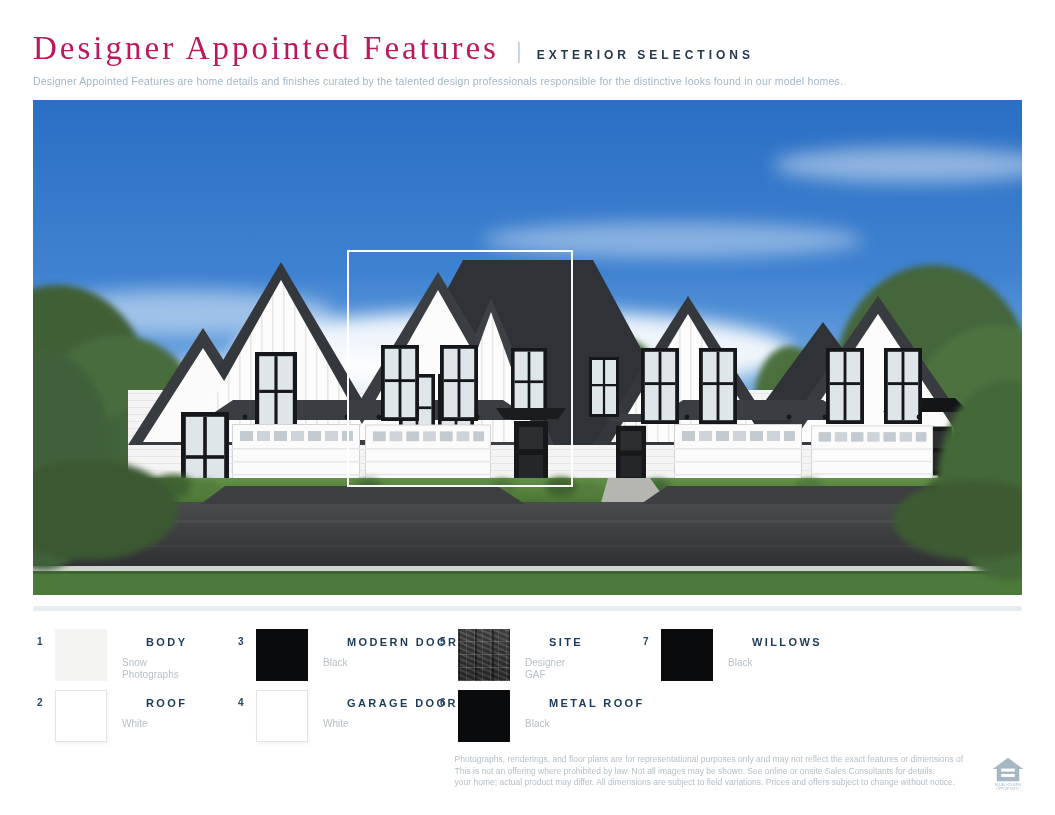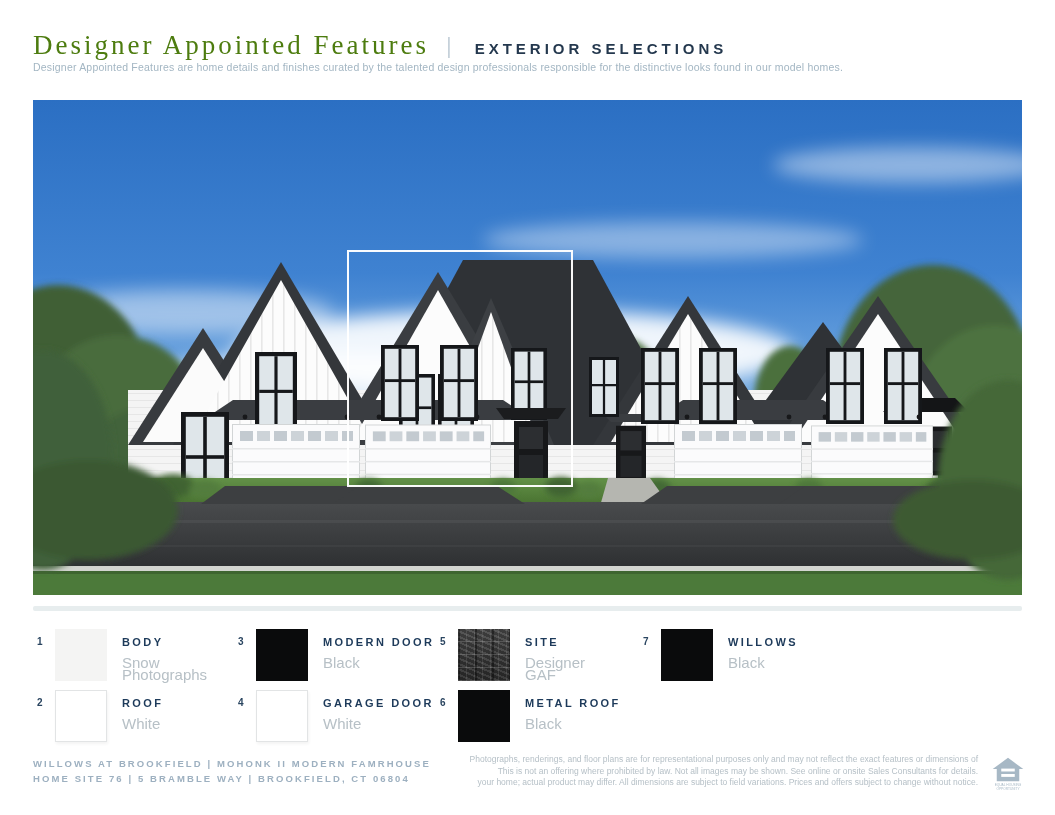--- a/index.html
+++ b/index.html
@@ -2,25 +2,25 @@
 <html><head>
 <meta charset="utf-8">
 <style>
   html,body{margin:0;padding:0;background:#ffffff;}
   .page{position:relative;width:1055px;height:815px;background:#ffffff;overflow:hidden;
         font-family:"Liberation Sans", sans-serif;}
 
   
   .header{position:absolute;left:33px;top:30px;width:989px;}
   .title-row{display:flex;align-items:baseline;}
-  .doc-title{font-family:"Liberation Serif", serif;font-size:27px;letter-spacing:3px;
-             color:#4d7c0f;font-weight:400;}
+  .doc-title{font-family:"Liberation Serif", serif;font-size:33px;letter-spacing:3px;
+             color:#be185d;font-weight:400;}
   .title-sep{font-size:22px;font-weight:200;color:#c6d1da;margin:0 15px 0 17px;position:relative;top:-1px;}
-  .section-tag{font-size:15px;letter-spacing:4px;color:#24384e;font-weight:600;margin-left:8px;}
-  .doc-desc{margin-top:0;font-size:10.5px;color:#a3b6c3;letter-spacing:.2px;}
+  .section-tag{font-size:12px;letter-spacing:4px;color:#24384e;font-weight:600;}
+  .doc-desc{margin-top:8px;font-size:10.5px;color:#a3b6c3;letter-spacing:.2px;}
 
   
   .hero{position:absolute;left:33px;top:100px;width:989px;height:495px;overflow:hidden;background:#7fb2e2;}
   .hero svg{display:block;width:989px;height:495px;}
   .highlight-box{position:absolute;left:314px;top:150px;width:226px;height:237px;
                  border:2px solid rgba(255,255,255,.97);box-sizing:border-box;}
 
   
   .divider-bar{position:absolute;left:33px;top:606px;width:989px;height:5px;background:#e7edee;border-radius:2px;}
 
@@ -36,28 +36,28 @@
   .swatch-black{background:#0a0b0c;}
   .swatch-shingle{
      background-color:#3b3b3b;
      background-image:
        repeating-linear-gradient(0deg, rgba(255,255,255,.16) 0 1px, rgba(0,0,0,0) 1px 13px),
        repeating-linear-gradient(90deg, rgba(0,0,0,.38) 0 2px, rgba(0,0,0,0) 2px 17px),
        repeating-linear-gradient(90deg, rgba(255,255,255,.10) 0 1px, rgba(0,0,0,0) 1px 8px),
        repeating-linear-gradient(23deg, rgba(255,255,255,.07) 0 2px, rgba(0,0,0,.18) 2px 5px),
        linear-gradient(180deg,#4a4a4a,#2c2c2c);}
   .sel-text{margin-left:15px;padding-top:7px;}
-  .sel-label{font-size:11px;font-weight:bold;letter-spacing:2.4px;color:#1d3a5a;}
-  .sel-values{margin-top:9px;font-size:15px;color:#b7c0c6;line-height:12px;}
+  .sel-label{font-size:11px;font-weight:bold;letter-spacing:2.4px;color:#1d3a5a;margin-left:24px;}
+  .sel-values{margin-top:9px;font-size:10px;color:#b7c0c6;line-height:12px;}
 
   
   .footer{position:absolute;left:33px;top:754px;width:989px;height:50px;}
   .community{position:absolute;left:0;top:2px;font-size:9.5px;font-weight:bold;
              letter-spacing:2.1px;color:#9db0c0;line-height:15px;}
-  .disclaimer{position:absolute;right:44px;top:0;text-align:right;font-size:8.5px;
+  .disclaimer{position:absolute;right:59px;top:0;text-align:left;font-size:8.5px;
               color:#b6c0c7;line-height:11.5px;}
   .disclaimer span{display:block;white-space:nowrap;}
   .eho{position:absolute;right:-4px;top:1px;width:36px;height:38px;}
 </style>
 </head>
 <body>
 
 <div class="page">
 
   <div class="header">
@@ -332,24 +332,20 @@
           <div class="sel-label">WILLOWS</div>
           <div class="sel-values">
             <div>Black</div>
           </div>
         </div>
       </div>
     </div>
   </div>
 
   <div class="footer">
-    <div class="community">
-      <div>WILLOWS AT BROOKFIELD  |  MOHONK II MODERN FAMRHOUSE</div>
-      <div>HOME SITE 76  |  5 BRAMBLE WAY  |  BROOKFIELD, CT 06804</div>
-    </div>
     <div class="disclaimer">
       <span>Photographs, renderings, and floor plans are for representational purposes only and may not reflect the exact features or dimensions of</span>
       <span>This is not an offering where prohibited by law. Not all images may be shown. See online or onsite Sales Consultants for details.</span>
       <span>your home; actual product may differ. All dimensions are subject to field variations. Prices and offers subject to change without notice.</span>
     </div>
     <svg class="eho" viewBox="0 0 40 42">
       <path d="M20,3 L37,15.5 L32.5,15.5 L32.5,29 L7.5,29 L7.5,15.5 L3,15.5 Z" fill="#a7b8c5"></path>
       <rect x="12.5" y="15" width="15" height="3.2" fill="#ffffff"></rect>
       <rect x="12.5" y="21" width="15" height="3.2" fill="#ffffff"></rect>
       <text x="20" y="34.5" text-anchor="middle" font-size="3.6" fill="#a7b8c5" font-family="Liberation Sans, sans-serif">EQUAL HOUSING</text>

